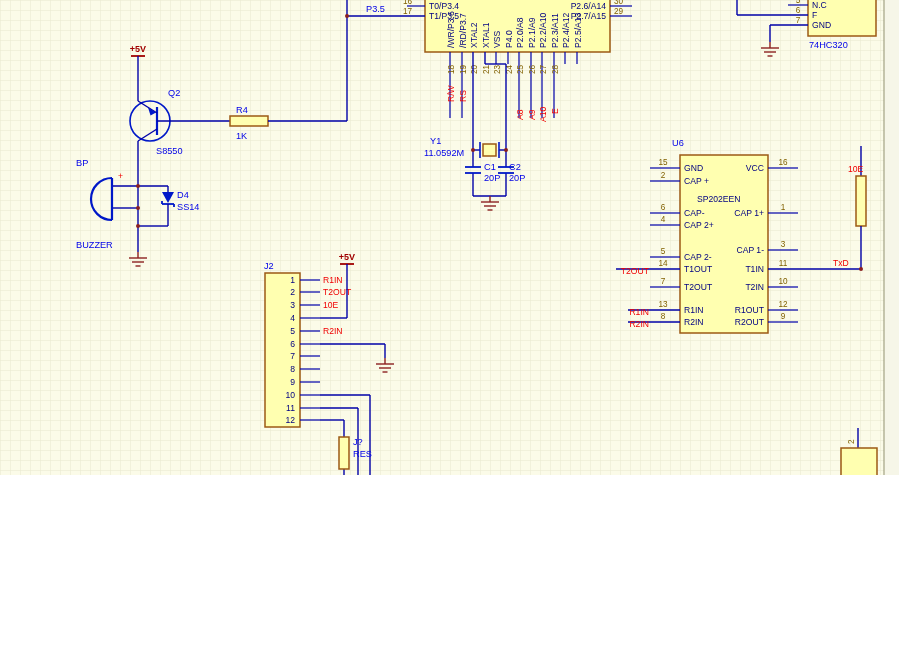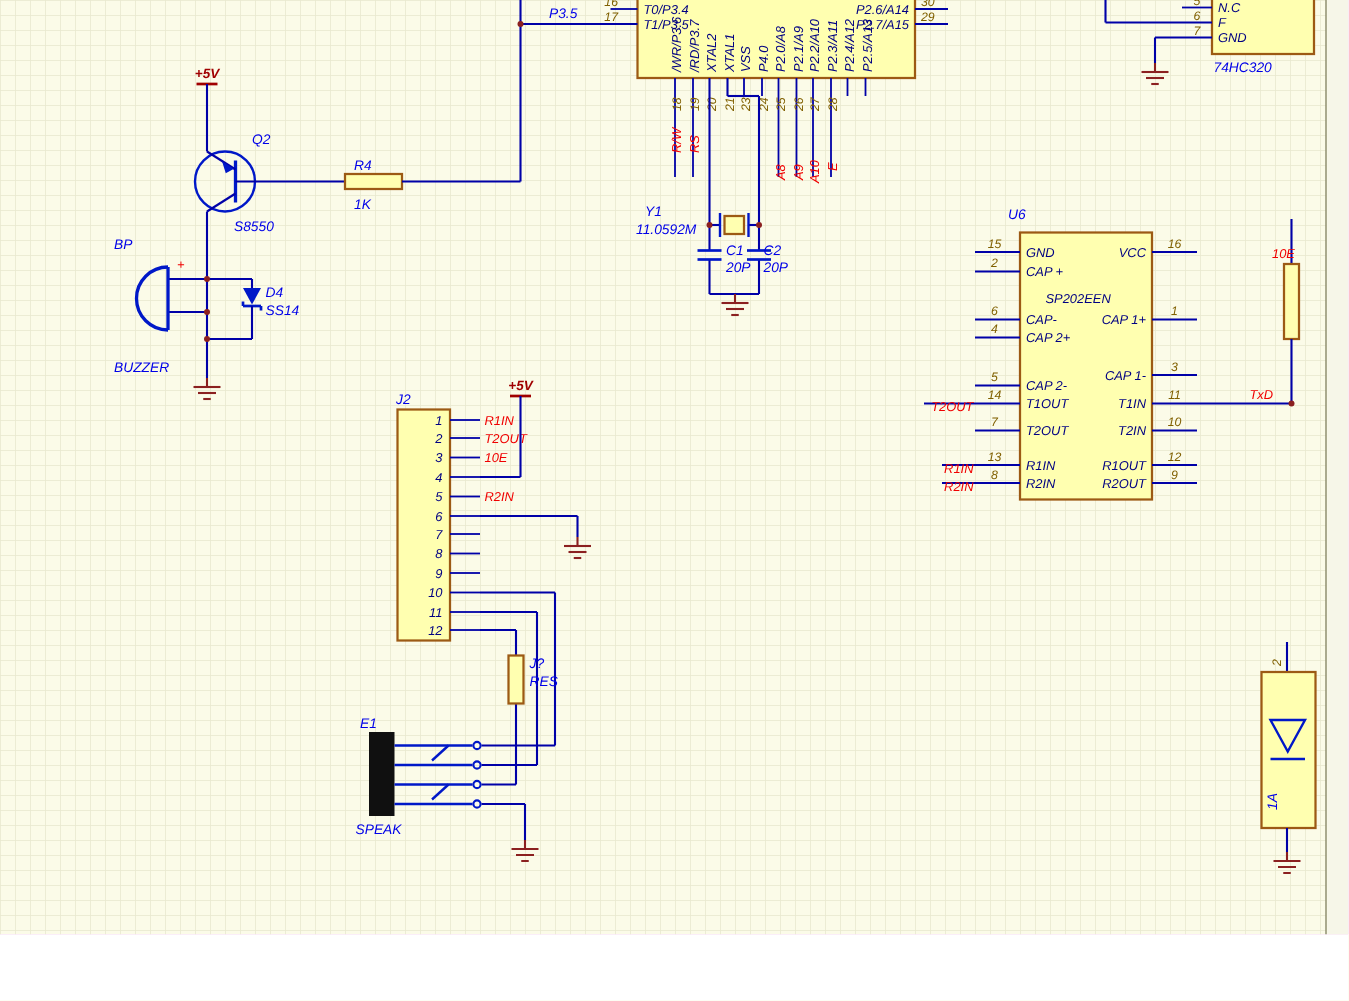--- a/index.html
+++ b/index.html
@@ -1,16 +1,16 @@
 <!DOCTYPE html>
 <html><head>
 <meta charset="utf-8">
 <style>
   html,body{margin:0;padding:0;background:#fff;}
-  .screen{position:relative;width:899px;height:623px;overflow:hidden;background:#f0abfc;font-family:"Liberation Sans",sans-serif;font-style:italic;}
+  .screen{position:relative;width:899px;height:475px;overflow:hidden;background:#bef264;font-family:"Liberation Sans",sans-serif;}
   svg{display:block;}
   svg text{font-family:"Liberation Sans",sans-serif;}
   .t-name{fill:#000082;font-size:8.6px;}
   .t-num{fill:#806000;font-size:8.2px;}
   .t-net{fill:#F00000;font-size:8.6px;}
   .t-des{fill:#0000E8;font-size:9.2px;}
   .t-pwr{fill:#A00000;font-size:9px;font-weight:bold;}
   .w{stroke:#0000A8;stroke-width:1.4;fill:none;}
   .p{stroke:#0000A8;stroke-width:1.2;fill:none;}
   .body{fill:#FFFFB0;stroke:#9C5A14;stroke-width:1.5;}

